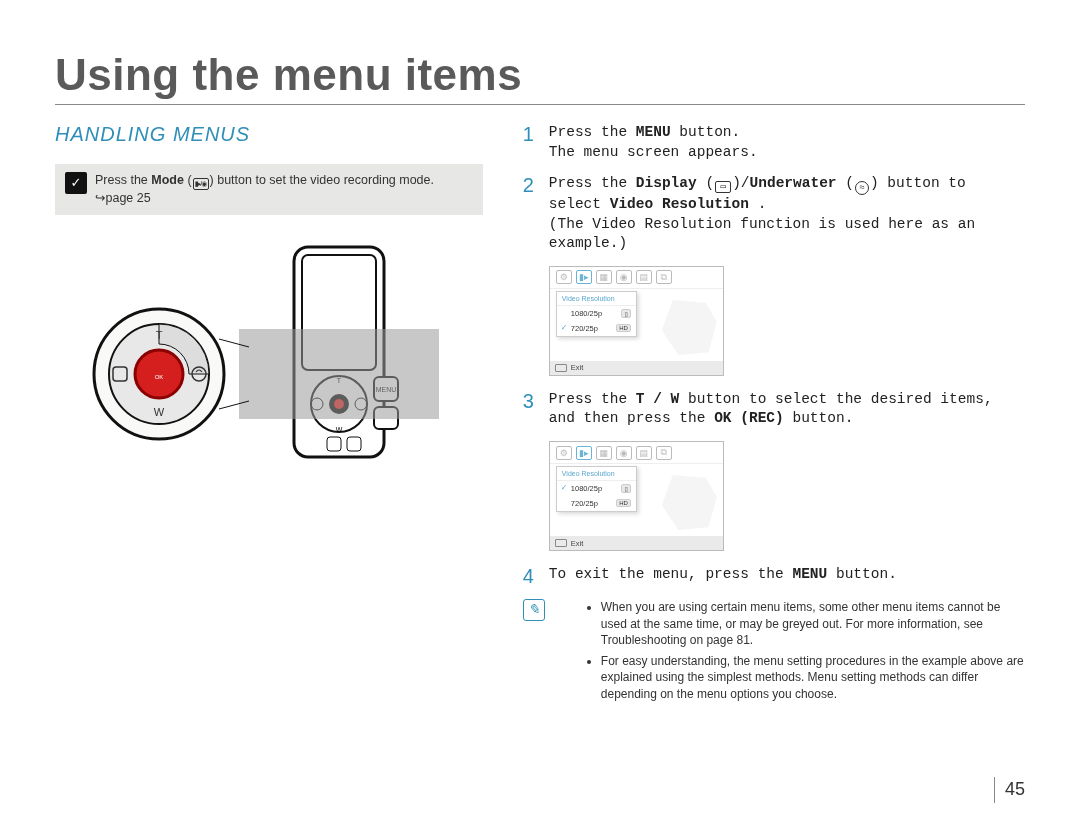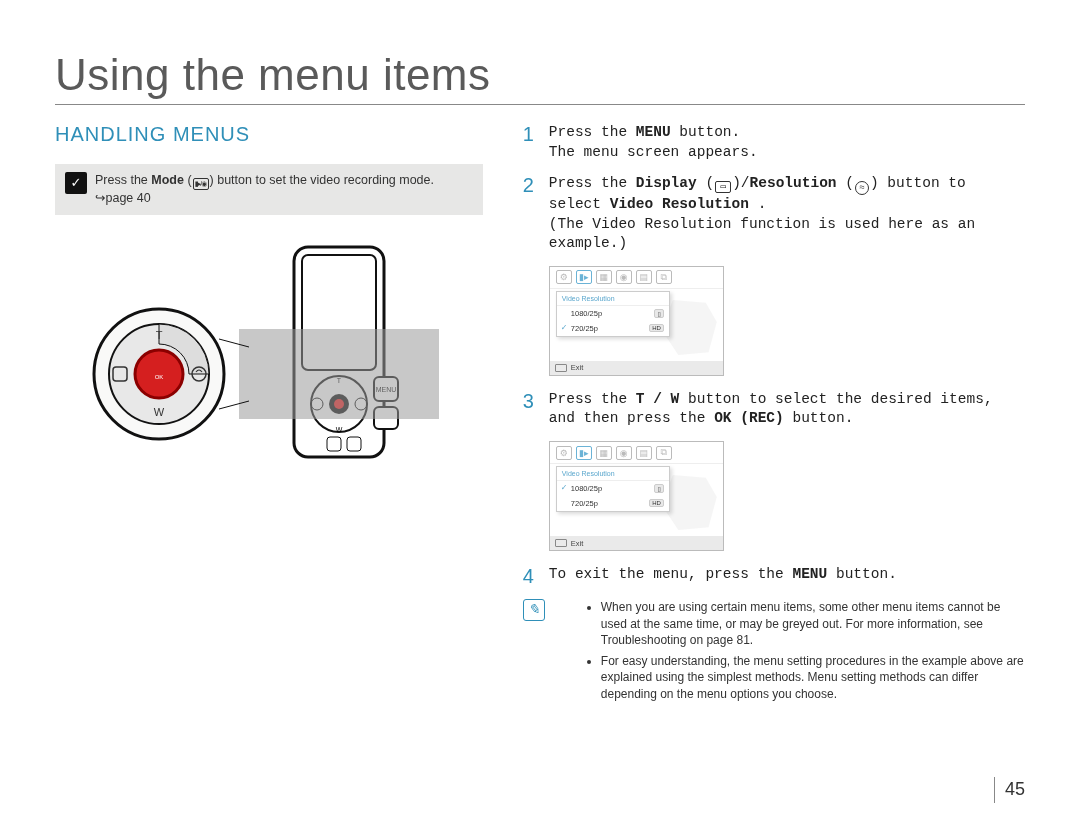--- a/index.html
+++ b/index.html
@@ -5,40 +5,41 @@
   * { box-sizing: border-box; margin: 0; padding: 0; }
   body {
     font-family: Arial, Helvetica, sans-serif;
     background: #fff;
     width: 1080px;
     height: 825px;
     position: relative;
     padding: 50px 55px 35px 55px;
   }
   h1.page-title {
-    font-weight: 400;
+    font-weight: 700;
     font-size: 44px;
     color: #5a5a5a;
     letter-spacing: .5px;
     margin-bottom: 4px;
   }
   .rule {
     border: none;
     border-top: 1px solid #888;
     margin-bottom: 18px;
   }
   .cols { display: flex; gap: 40px; }
   .left { width: 46%; }
   .right { width: 54%; }
   h2.section {
     color: #2F8FB8;
     font-weight: 400;
     font-size: 20px;
     letter-spacing: 1px;
     margin-bottom: 8px;
+    font-style: italic;
   }
   p.body, .step-text {
     font-size: 14.5px;
     line-height: 1.35;
     color: #222;
     font-family: Liberation Mono, monospace;
   }
   .tip-box {
     margin-top: 18px;
     background: #e7e7e6;
@@ -77,21 +78,21 @@
     padding: 0 6px;
     border-bottom: 1px solid #eee;
   }
   .ss-tab {
     width: 16px; height: 14px; border:1px solid #bbb; border-radius:2px;
     display:flex; align-items:center; justify-content:center;
     font-size:9px; color:#bbb; background:#fff;
   }
   .ss-tab.active { border-color:#6BB3D6; color:#6BB3D6; }
   .ss-panel {
-    position:absolute; left:6px; top:24px; width:114px;
+    position:absolute; left:6px; top:24px; width:81px;
     background:#fff; border:1px solid #ccc;
     box-shadow: 2px 2px 4px rgba(0,0,0,.15);
     font-size: 7.5px;
   }
   .ss-panel .hdr { color:#5BA7CD; padding:3px 5px; border-bottom:1px solid #eee; font-size:7px;}
   .ss-panel .row { padding:3px 5px 3px 14px; position:relative; color:#333;}
   .ss-panel .row.sel::before {
     content:"✓"; position:absolute; left:4px; top:2px; color:#5BA7CD; font-size:8px;
   }
   .ss-panel .row .tag {
@@ -149,21 +150,21 @@
 <div class="cols">
 
   <div class="left">
     <h2 class="section">HANDLING MENUS</h2>
 
 
     <div class="tip-box">
       <div class="tip-icon">✓</div>
       <div>
         <span>Press the </span><strong>Mode</strong><span> (</span><span class="inline-icon pair">▮▸/◉</span><span>) button to set the video recording mode.</span><br>
-        <span>↪</span><span>page 40</span>
+        <span>↪</span><span>page 25</span>
       </div>
     </div>
 
     <div class="device-zone">
       <svg width="400" height="280" viewBox="0 0 400 280">
 
         <g>
           <rect x="225" y="18" width="90" height="210" rx="14" fill="#fff" stroke="#111" stroke-width="3"></rect>
           <rect x="233" y="26" width="74" height="115" rx="6" fill="#fff" stroke="#111" stroke-width="2"></rect>
 
@@ -216,21 +217,21 @@
       <div class="step-num">1</div>
       <div class="step-text">
         <span>Press the </span><strong>MENU</strong><span> button.</span><br>
         <span>The menu screen appears.</span>
       </div>
     </div>
 
     <div class="step">
       <div class="step-num">2</div>
       <div class="step-text">
-        <span>Press the </span><strong>Display</strong><span> (</span><span class="inline-icon">▭</span><span>)/</span><strong>Resolution</strong><span> (</span><span class="inline-icon round">≈</span><span>) button to select </span><strong>Video Resolution</strong><span> .</span><br>
+        <span>Press the </span><strong>Display</strong><span> (</span><span class="inline-icon">▭</span><span>)/</span><strong>Underwater</strong><span> (</span><span class="inline-icon round">≈</span><span>) button to select </span><strong>Video Resolution</strong><span> .</span><br>
         <span>(The Video Resolution function is used here as an example.)</span>
       </div>
     </div>
 
     <div class="screenshot">
       <div class="ss-top">
         <div class="ss-tab">⚙</div>
         <div class="ss-tab active">▮▸</div>
         <div class="ss-tab">▦</div>
         <div class="ss-tab">◉</div>

